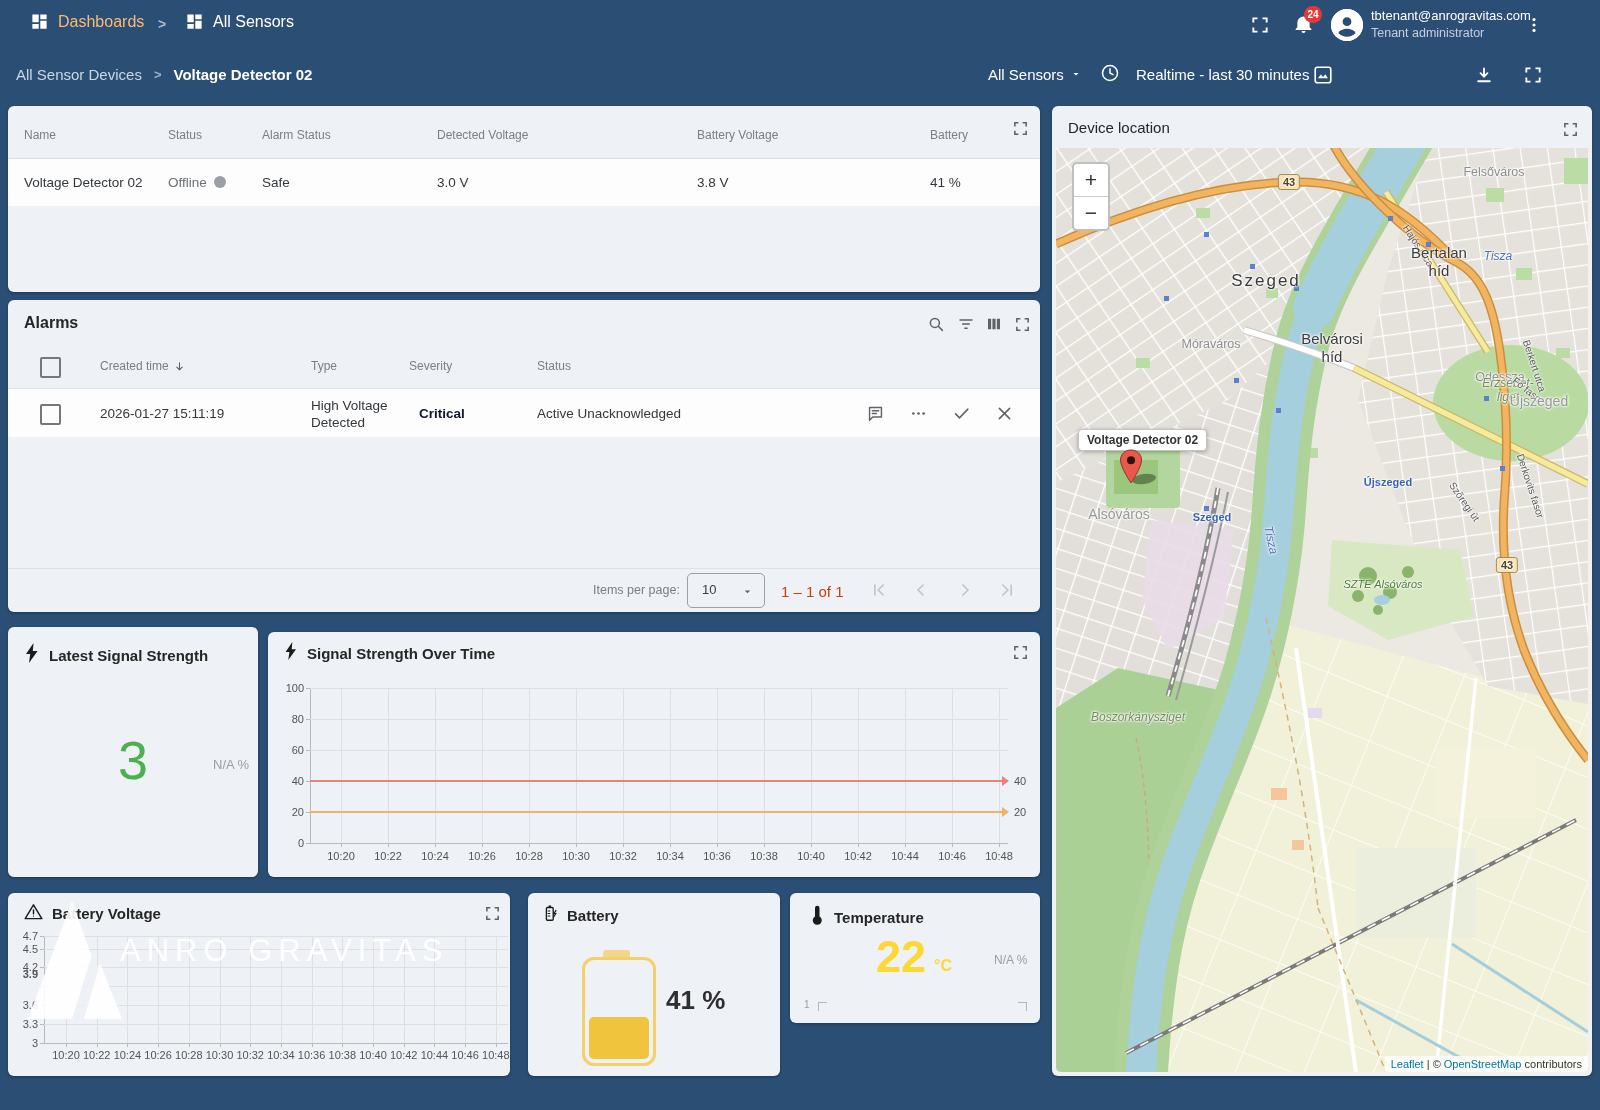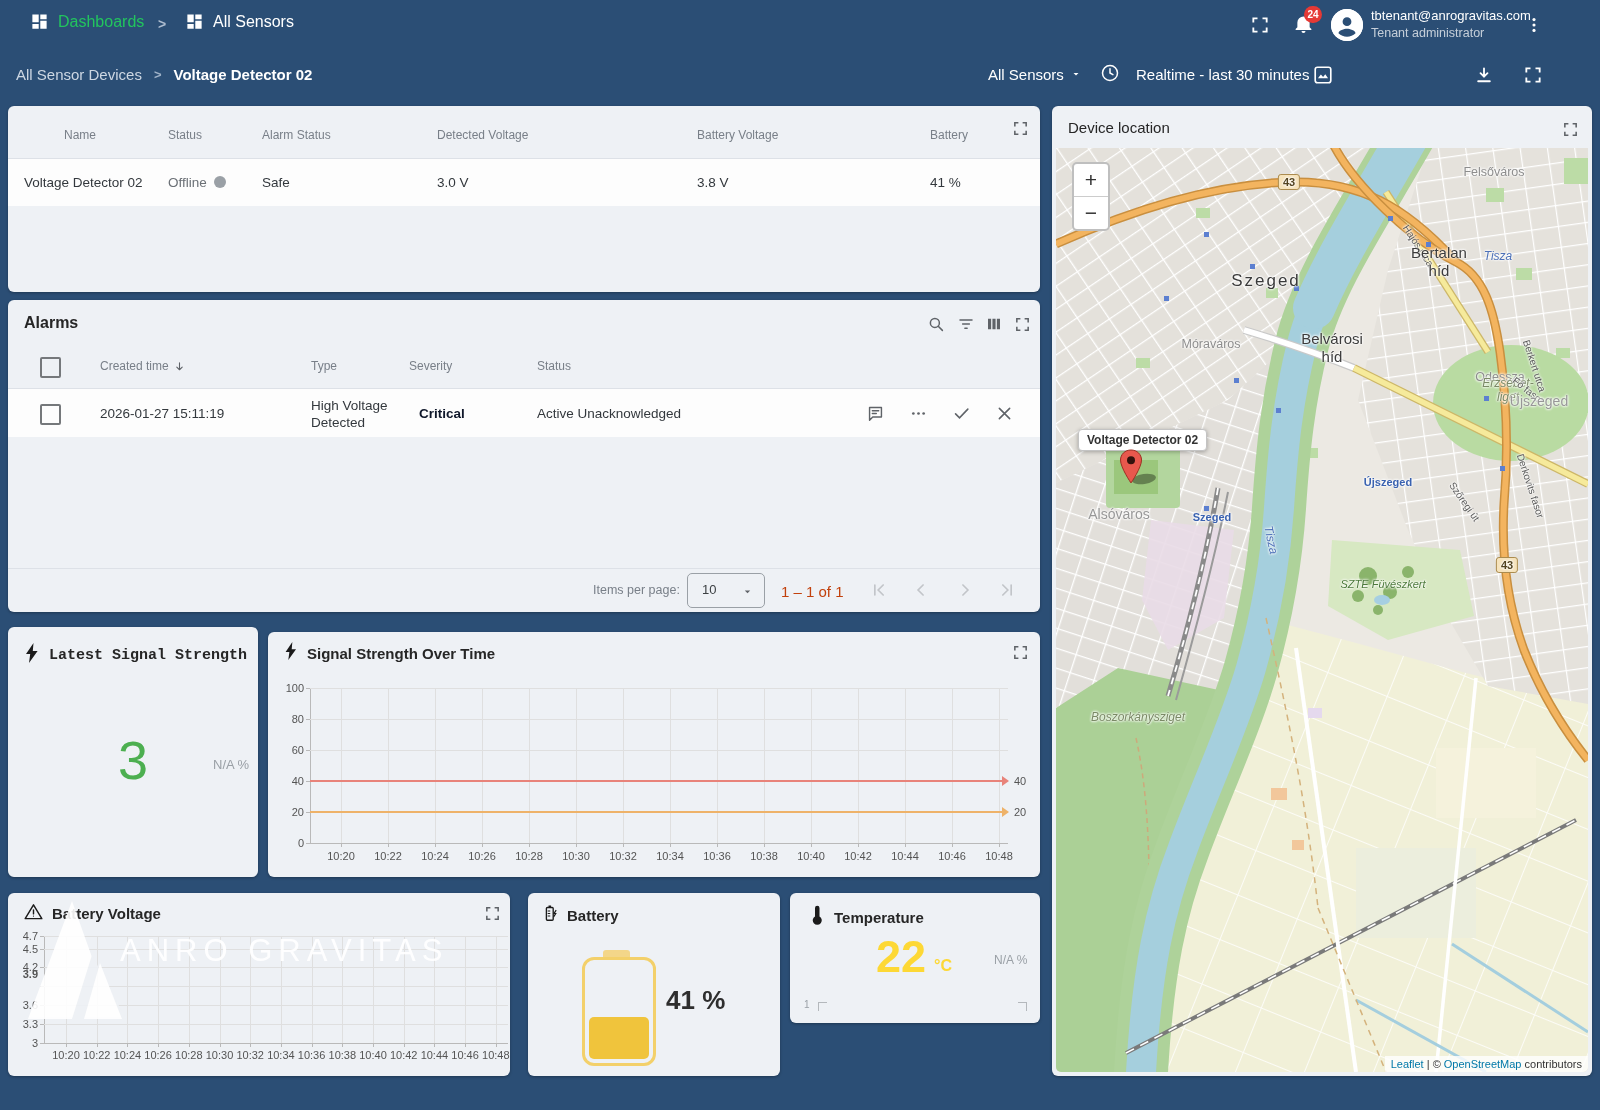--- a/index.html
+++ b/index.html
@@ -32,21 +32,21 @@
   .m-station{font-size:11px;font-weight:bold;color:#3a62b0;}
   .m-badge{font-size:11px;font-weight:bold;color:#53431f;background:#f6e3bb;border:1px solid #ab8b4e;border-radius:3px;padding:0 4px;line-height:14px;}
   a.maplink{color:#0078a8;text-decoration:none;}
 </style>
 </head>
 <body>
 
 <div id="stage">
 
   <div class="abs" style="left:0;top:0;width:1600px;height:50px;">
-    <div class="abs" style="left:30px;top:12px;display:flex;align-items:center;gap:9px;color:#22c55e;font-size:16px;cursor:pointer;">
+    <div class="abs" style="left:30px;top:12px;display:flex;align-items:center;gap:9px;color:#fdba74;font-size:16px;cursor:pointer;">
       <span style="display:flex;">
         <svg width="19" height="19" viewBox="0 0 24 24" fill="#fff">
             <path d="M3 13h8V3H3v10zm0 8h8v-6H3v6zm10 0h8V11h-8v10zm0-18v6h8V3h-8z"></path>
           </svg>
       </span>
       <span>Dashboards</span>
     </div>
     <div class="abs" style="left:158px;top:16px;color:#aebdd0;font-size:14px;font-weight:bold;">&gt;</div>
     <div class="abs" style="left:185px;top:12px;display:flex;align-items:center;gap:9px;color:#fff;font-size:16px;cursor:pointer;">
       <span style="display:flex;">
@@ -140,21 +140,21 @@
         </svg>
     </div>
   </div>
 
   <div class="card" style="left:8px;top:106px;width:1032px;height:186px;">
     <div class="icobtn" style="left:1000px;top:10px;">
       <svg width="17" height="17" viewBox="0 0 24 24" fill="none" stroke="#5f6368" stroke-width="2.2">
           <path d="M4 9V4h5M15 4h5v5M20 15v5h-5M9 20H4v-5"></path>
         </svg>
     </div>
-    <div class="hdrcell" style="left:16px;top:22px;margin-left:40px;">Name</div>
+    <div class="hdrcell" style="left:16px;top:22px;">Name</div>
     <div class="hdrcell" style="left:160px;top:22px;">Status</div>
     <div class="hdrcell" style="left:254px;top:22px;">Alarm Status</div>
     <div class="hdrcell" style="left:429px;top:22px;">Detected Voltage</div>
     <div class="hdrcell" style="left:689px;top:22px;">Battery Voltage</div>
     <div class="hdrcell" style="left:922px;top:22px;">Battery</div>
     <div class="divider" style="top:52px;"></div>
     <div class="rowwhite" style="top:53px;height:47px;cursor:pointer;">
       <div class="cell" style="left:16px;top:16px;">Voltage Detector 02</div>
       <div class="cell" style="left:160px;top:16px;color:#6b7076;">Offline</div>
       <div style="position:absolute;left:206px;top:17px;width:12px;height:12px;border-radius:50%;background:#9aa0a6;"></div>
@@ -265,21 +265,21 @@
       </div>
       <div class="pag-arrow" style="left:987px;top:10px;">
         <svg width="20" height="20" viewBox="0 0 24 24" fill="none" stroke="#c2c5c9" stroke-width="2" stroke-linecap="round">
             <path d="M7 6l6 6-6 6M17 6v12"></path>
           </svg>
       </div>
     </div>
   </div>
 
   <div class="card" style="left:8px;top:627px;width:250px;height:250px;">
-    <div class="abs" style="left:16px;top:16px;display:flex;align-items:center;gap:9px;font-family:Liberation Mono, monospace;">
+    <div class="abs" style="left:16px;top:16px;display:flex;align-items:center;gap:9px;">
       <span>
         <svg width="16" height="20" viewBox="0 0 12 20" fill="#1b1b1b">
             <path d="M7.5 0L0 11h4.2L3 20l8.6-12H6.8z"></path>
           </svg>
       </span>
       <span class="ttl">Latest Signal Strength</span>
     </div>
     <div id="signal-value" style="position: absolute; left: 0px; top: 102px; width: 250px; text-align: center; font-size: 54px; font-weight: 500; color: rgb(76, 175, 80);">3</div>
     <div style="position:absolute;left:205px;top:130px;font-size:13px;color:#9aa0a6;">N/A %</div>
   </div>
@@ -640,21 +640,21 @@
           <span class="mlbl m-suburb" style="left: 424px; top: 229px; transform: translate(-50%, -50%); padding-left: 40px;">Odessza</span>
           <span class="mlbl m-green-it" style="left: 452px; top: 242px; transform: translate(-50%, -50%);">Erzsébet-
 liget</span>
           <span class="mlbl m-street" style="left: 472px; top: 243px; transform: translate(-50%, -50%) rotate(38deg);">Fő fasor</span>
           <span class="mlbl m-suburb-lg" style="left: 483px; top: 253px; transform: translate(-50%, -50%);">Újszeged</span>
           <span class="mlbl m-station" style="left: 332px; top: 335px; transform: translate(-50%, -50%);">Újszeged</span>
           <span class="mlbl m-suburb-lg" style="left: 63px; top: 366px; transform: translate(-50%, -50%);">Alsóváros</span>
           <span class="mlbl m-station" style="left: 156px; top: 370px; transform: translate(-50%, -50%);">Szeged</span>
           <span class="mlbl m-street" style="left: 408px; top: 354px; transform: translate(-50%, -50%) rotate(55deg);">Szőregi út</span>
           <span class="mlbl m-street" style="left: 474px; top: 338px; transform: translate(-50%, -50%) rotate(72deg);">Derkovits fasor</span>
-          <span class="mlbl m-green" style="left: 327px; top: 437px; transform: translate(-50%, -50%);">SZTE Füvészkert</span>
+          <span class="mlbl m-green" style="left: 327px; top: 437px; transform: translate(-50%, -50%);">SZTE Alsóváros</span>
           <span class="mlbl m-badge" style="left: 451px; top: 417px; transform: translate(-50%, -50%);">43</span>
           <span class="mlbl m-water" style="left: 215px; top: 392px; transform: translate(-50%, -50%) rotate(78deg);">Tisza</span>
           <span class="mlbl m-green-it" style="left: 82px; top: 569px; transform: translate(-50%, -50%);">Boszorkánysziget</span>
         </div>
 
       <div style="position:absolute;left:16px;top:14px;width:34px;background:#fff;border:2px solid rgba(0,0,0,.25);border-radius:5px;overflow:hidden;">
         <div style="height:32px;display:flex;align-items:center;justify-content:center;font-size:21px;color:#333;cursor:pointer;border-bottom:1px solid #ccc;">+</div>
         <div style="height:32px;display:flex;align-items:center;justify-content:center;font-size:21px;color:#333;cursor:pointer;">−</div>
       </div>
 

